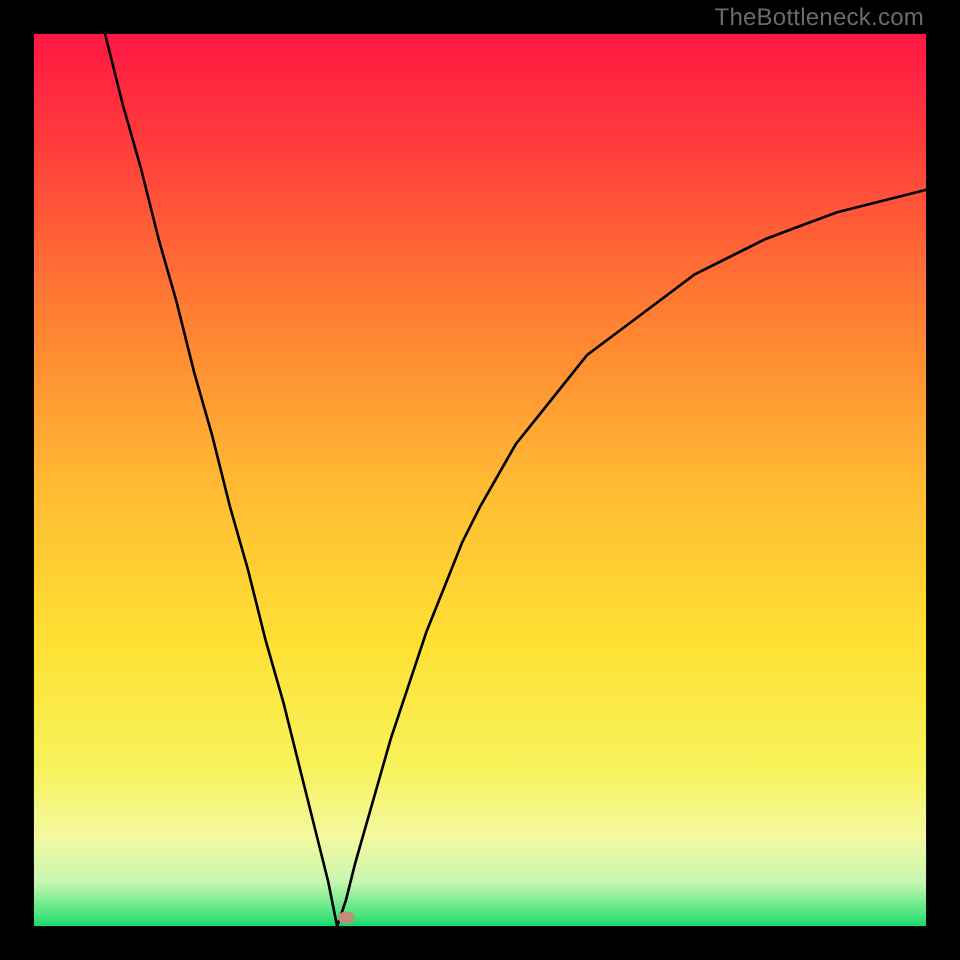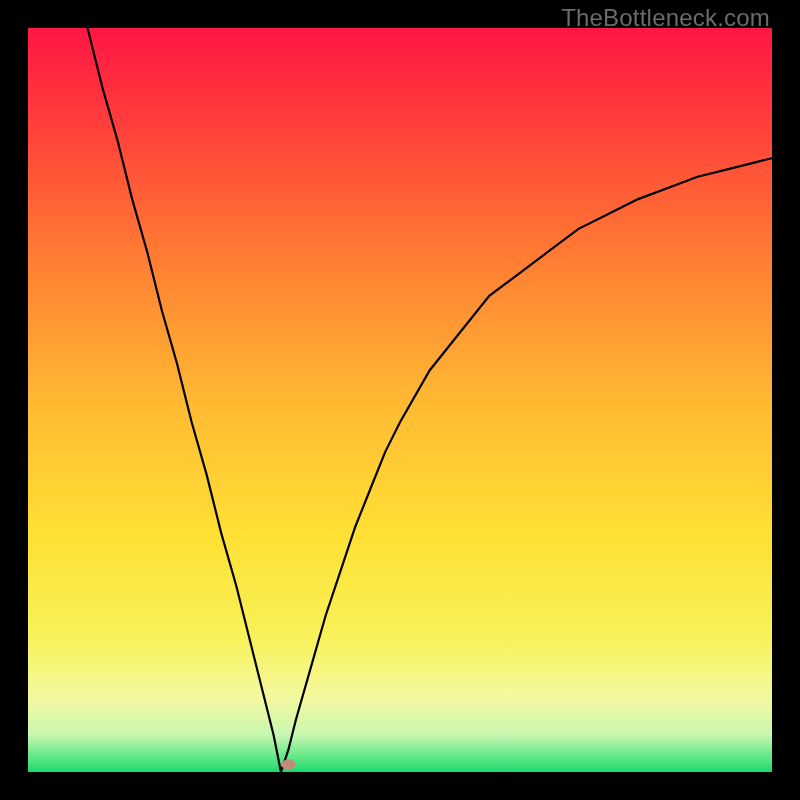--- a/index.html
+++ b/index.html
@@ -23,25 +23,24 @@
     top: 28px;
     width: 744px;
     height: 744px;
     overflow: hidden;
   }
   .watermark {
     position: absolute;
     top: 4px;
     right: 30px;
     color: #6b6b6b;
-    font-size: 24px;
+    font-size: 20px;
     font-weight: 500;
     letter-spacing: 0.2px;
     user-select: none;
-    text-decoration: underline;
   }
   svg { display: block; }
 </style>
 </head>
 <body>
 <div class="outer">
 
   <div class="watermark">TheBottleneck.com</div>
 
   <div class="plot">

